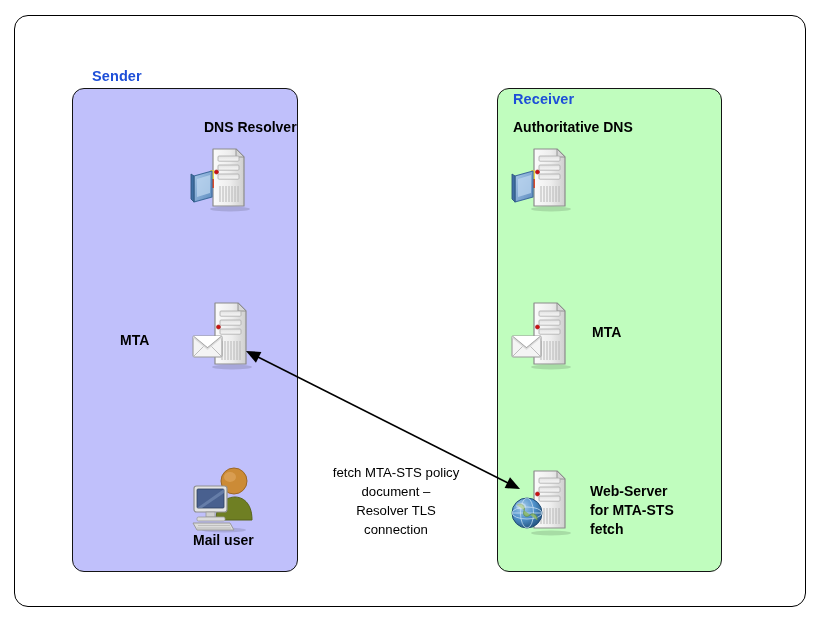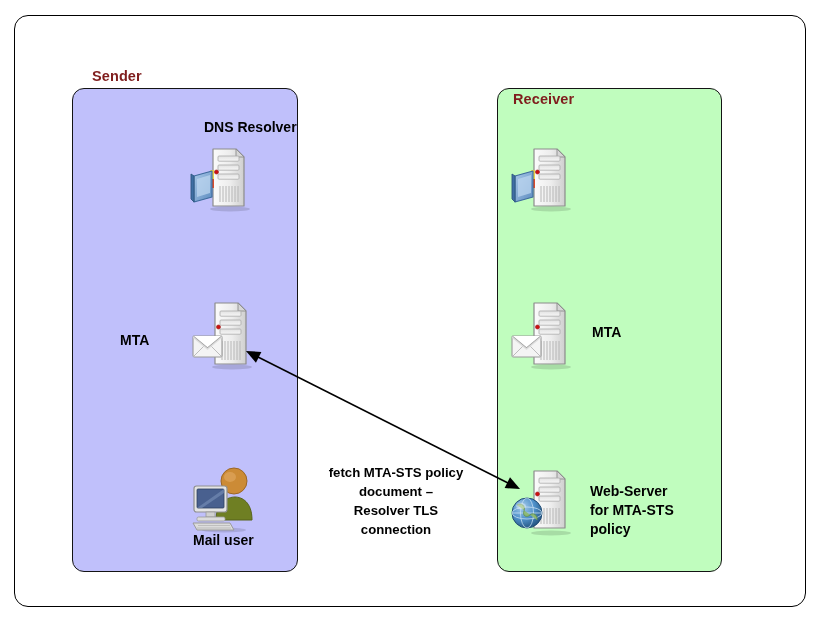--- a/index.html
+++ b/index.html
@@ -55,21 +55,21 @@
     top: 88px;
     width: 225px;
     height: 484px;
   }
 
   
   .zone-caption {
     position: absolute;
     font-size: 14.5px;
     font-weight: bold;
-    color: #7f1d1d;
+    color: #1d4ed8;
     letter-spacing: 0.1px;
     white-space: nowrap;
   }
   .caption-sender   { left: 92px;  top: 68px; }
   .caption-receiver { left: 513px; top: 68px; margin-top: 23px; }
 
   
   .node-label {
     position: absolute;
     font-size: 14px;
@@ -101,21 +101,21 @@
   .icon-web-server    { left: 511px; top: 466px; }
 
   
   .annotation {
     position: absolute;
     left: 316px;
     top: 463px;
     width: 160px;
     text-align: center;
     font-size: 13.2px;
-    font-weight: bold;
+    font-weight: normal;
     color: #000000;
     line-height: 1.44;
   }
 
   
   .arrow-layer {
     position: absolute;
     left: 0; top: 0;
     width: 822px;
     height: 625px;
@@ -229,20 +229,21 @@
 
       <path d="M3 61 L40 61 L44 68 L7 68 Z" fill="#dcdcdc" stroke="#9a9a9a" stroke-width="1"></path>
       <g stroke="#b0b0b0" stroke-width="0.7">
         <line x1="8" y1="63.5" x2="40" y2="63.5"></line>
         <line x1="7" y1="66" x2="41" y2="66"></line>
       </g>
     </svg>
   </div>
   <div class="node-label label-mail-user">Mail user</div>
 
+  <div class="node-label label-authoritative">Authoritative DNS</div>
   <div class="icon-wrap icon-dns-receiver">
     <svg viewBox="0 0 68 72" width="68" height="72" aria-hidden="true">
       <ellipse cx="40" cy="69" rx="20" ry="2.6" fill="#000" opacity="0.13"></ellipse>
       <path d="M23 9 L46 9 L54 17 L54 66 L23 66 Z" fill="url(#srvGrad)" stroke="#8c8c8c" stroke-width="1.2" stroke-linejoin="round"></path>
       <path d="M46 9 L46 17 L54 17 Z" fill="#d6d6d6" stroke="#8c8c8c" stroke-width="0.9"></path>
       <rect x="28" y="16" width="21" height="5.2" rx="1" fill="url(#slotGrad)" stroke="#a9a9a9" stroke-width="0.8"></rect>
       <rect x="28" y="25" width="21" height="5.2" rx="1" fill="url(#slotGrad)" stroke="#a9a9a9" stroke-width="0.8"></rect>
       <rect x="28" y="34" width="21" height="5.2" rx="1" fill="url(#slotGrad)" stroke="#a9a9a9" stroke-width="0.8"></rect>
       <g stroke="#b6b6b6" stroke-width="1">
         <line x1="30" y1="46" x2="30" y2="62"></line>
@@ -322,21 +323,21 @@
         <ellipse cx="16" cy="47" rx="6.5" ry="15" fill="none" stroke="#cfe6f7" stroke-width="0.9" opacity="0.8"></ellipse>
         <line x1="1" y1="47" x2="31" y2="47" stroke="#cfe6f7" stroke-width="0.9" opacity="0.8"></line>
         <path d="M6 39 C10 36 15 40 13 45 C11 50 16 52 19 49 C22 46 27 49 26 54" fill="#8fbb6c" opacity="0.9" stroke="#5d8a3e" stroke-width="0.8"></path>
         <ellipse cx="10" cy="40" rx="5" ry="3.2" fill="#ffffff" opacity="0.35"></ellipse>
       </g>
     </svg>
   </div>
   <div class="node-label label-web-server multiline">
     <span>Web-Server</span><br>
     <span>for MTA-STS</span><br>
-    <span>policy</span>
+    <span>fetch</span>
   </div>
 
   <svg class="arrow-layer" viewBox="0 0 822 625" width="822" height="625">
     <defs>
       <marker id="headStart" markerWidth="11" markerHeight="11" refX="9.5" refY="5" orient="auto" markerUnits="strokeWidth">
         <path d="M10,1 L10,9 L0.5,5 Z" fill="#000000"></path>
       </marker>
       <marker id="headEnd" markerWidth="11" markerHeight="11" refX="1.5" refY="5" orient="auto" markerUnits="strokeWidth">
         <path d="M1,1 L1,9 L10.5,5 Z" fill="#000000"></path>
       </marker>

